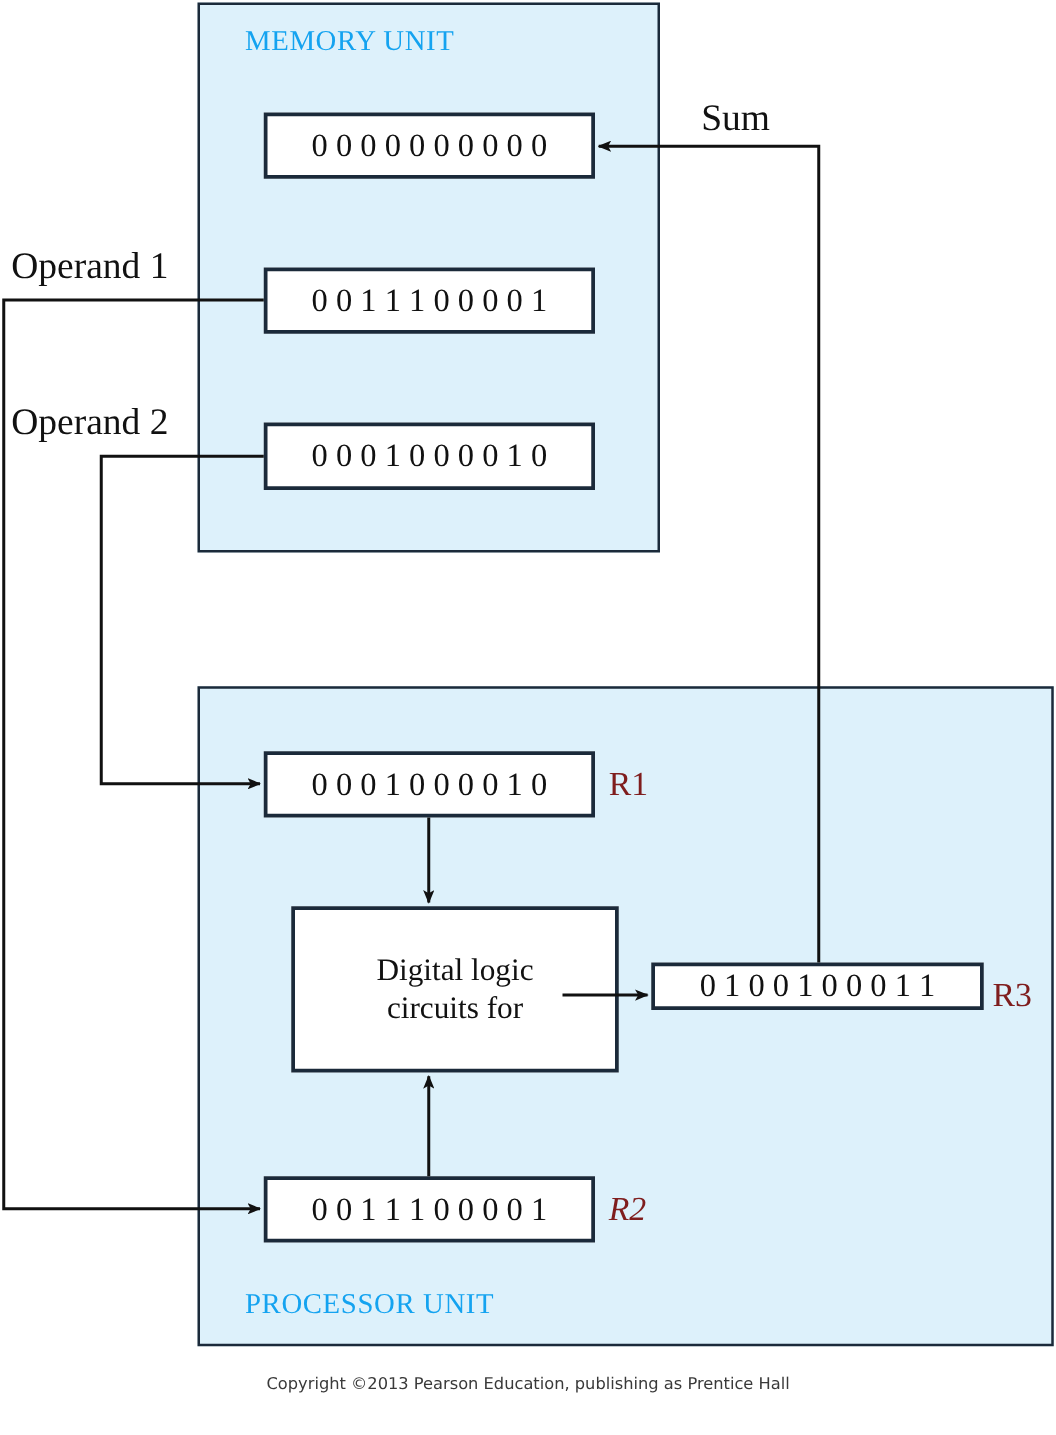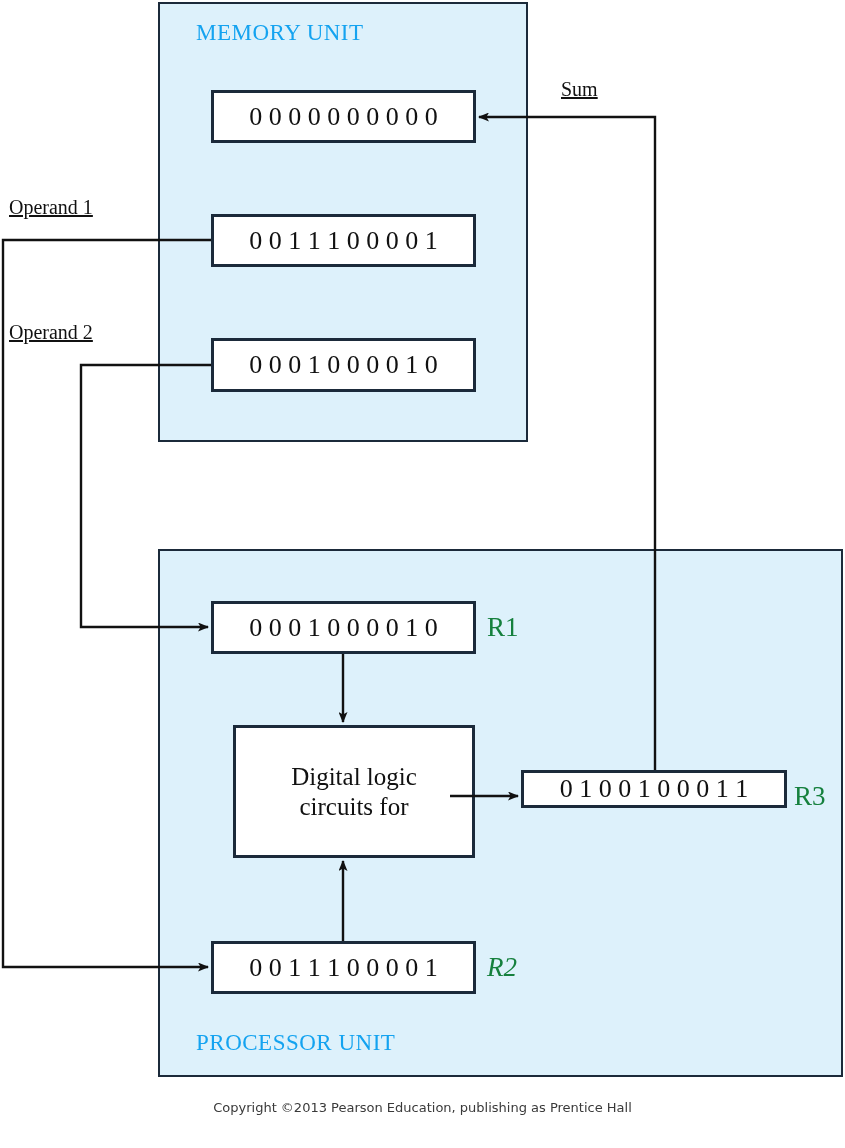--- a/index.html
+++ b/index.html
@@ -36,44 +36,43 @@
     display: flex;
     align-items: center;
     justify-content: center;
     color: #111111;
     font-size: 26px;
     letter-spacing: 0px;
     white-space: nowrap;
   }
   .reg-label {
     position: absolute;
-    color: #15803d;
+    color: #7f1d1d;
     font-size: 27px;
     white-space: nowrap;
   }
   .logicbox {
     position: absolute;
     background: #ffffff;
     border: 3px solid #1b2a3a;
     box-sizing: border-box;
     display: flex;
     flex-direction: column;
     align-items: center;
     justify-content: center;
     color: #111111;
     font-size: 25px;
     line-height: 1.18;
     text-align: center;
   }
   .flow-label {
     position: absolute;
     color: #111111;
-    font-size: 20px;
+    font-size: 30px;
     white-space: nowrap;
-    text-decoration: underline;
   }
   .wires {
     position: absolute;
     left: 0;
     top: 0;
     width: 845px;
     height: 1148px;
     pointer-events: none;
   }
   .copyright {
@@ -108,21 +107,21 @@
 
   <div class="reg" style="left:211px; top:601px; width:265px; height:53px;">0 0 0 1 0 0 0 0 1 0</div>
   <div class="reg-label" style="left:487px; top:612px;">R1</div>
 
   <div class="reg" style="left:521px; top:770px; width:266px; height:38px;">0 1 0 0 1 0 0 0 1 1</div>
   <div class="reg-label" style="left:794px; top:781px;">R3</div>
 
   <div class="reg" style="left:211px; top:941px; width:265px; height:53px;">0 0 1 1 1 0 0 0 0 1</div>
   <div class="reg-label" style="left:487px; top:952px;font-style:italic;">R2</div>
 
-  <div class="logicbox" style="left:233px; top:725px; width:242px; height:133px;">
+  <div class="logicbox" style="left:233px; top:725px; width:262px; height:133px;">
     <span>Digital logic</span>
     <span>circuits for</span>
   </div>
 
   <div class="flow-label" style="left:9px; top:196px;">Operand 1</div>
 
   <div class="flow-label" style="left:9px; top:321px;">Operand 2</div>
 
   <div class="flow-label" style="left:561px; top:78px;">Sum</div>
 

